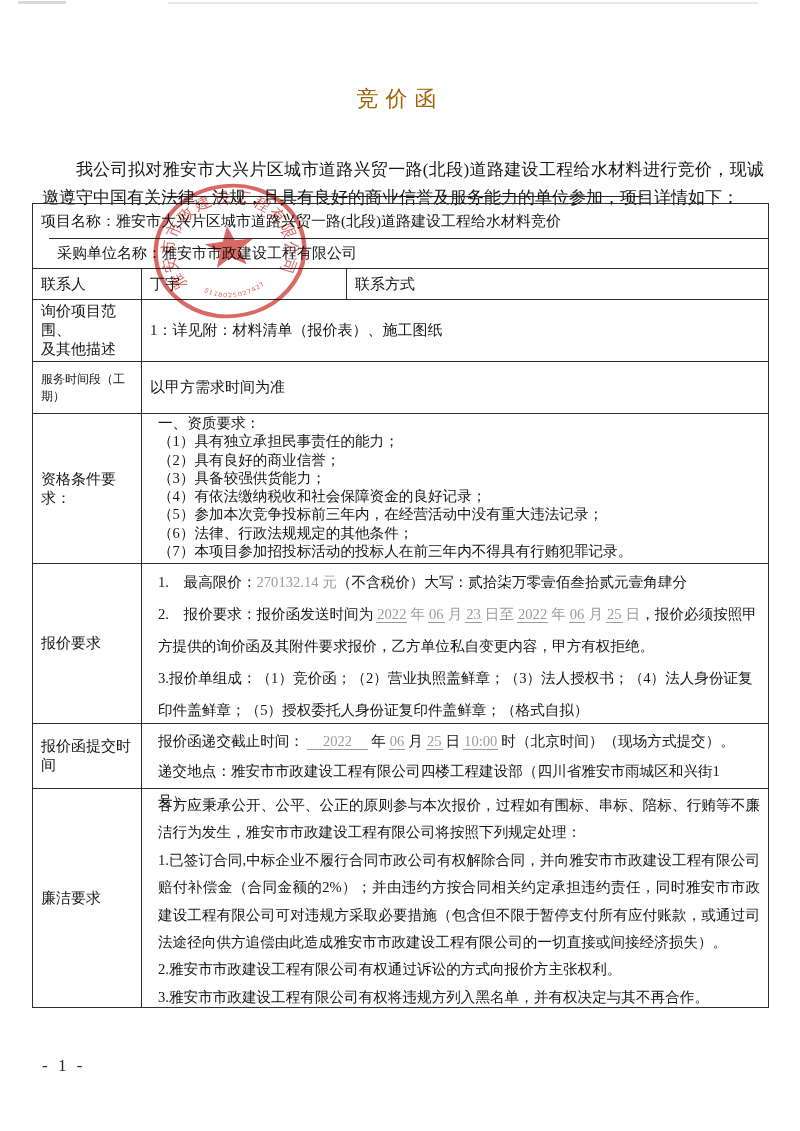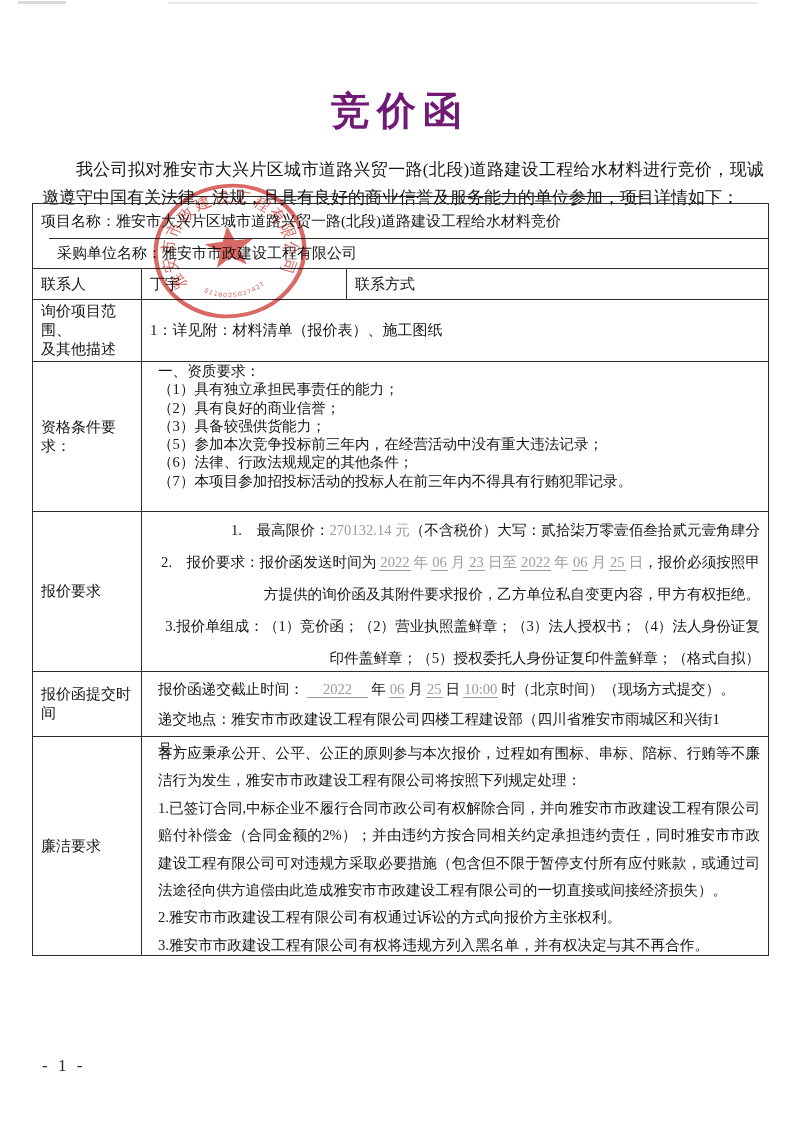--- a/index.html
+++ b/index.html
@@ -8,21 +8,21 @@
     font-family:"Liberation Serif","DejaVu Serif",serif;color:#1c1c1c;
     overflow:hidden;
   }
   
   .scan-smudge{position:absolute;background:#b9b9b9;opacity:.55;}
   .smudge-1{left:18px;top:1px;width:48px;height:3px;}
   .smudge-2{left:168px;top:2px;width:590px;height:2px;opacity:.3;}
 
   .doc-title{
     position:absolute;left:0;top:84px;width:800px;text-align:center;
-    font-size:39px;font-weight:bold;letter-spacing:7px;color:#701a75;
+    font-size:22px;font-weight:normal;letter-spacing:7px;color:#a16207;
   }
   .intro{
     position:absolute;left:42px;top:139px;width:722px;
     font-size:17px;line-height:28px;text-align:justify;text-indent:2em;color:#151515;
   }
   .u-black{border-bottom:1.5px solid #222;padding-bottom:17px;}
 
   .doc-table{
     position:absolute;left:32px;top:203px;width:737px;
     border:1.6px solid #2e2e2e;box-sizing:border-box;
@@ -45,21 +45,21 @@
   .row-qualification{height:150px;}
   .row-quote{height:160px;}
   .row-submission{height:65px;}
   .row-integrity{height:219px;}
 
   .cell-contact-name{width:205px;flex:none;}
   .cell-contact-method{width:107px;flex:none;}
 
   .svc-label{font-size:12px;}
   .qual-lines{line-height:18.3px;font-size:14.6px;width:100%;}
-  .quote-cell{line-height:32px;font-size:14.6px;width:100%;padding-top:2px;text-align:right;}
+  .quote-cell{line-height:32px;font-size:14.6px;width:100%;padding-top:2px;}
   .subm-cell{line-height:30px;font-size:14.6px;width:100%;padding-top:2px;}
   .integ-cell{line-height:27.4px;font-size:14.6px;width:100%;text-align:justify;padding-top:3px;}
 
   .ins{color:#9b9b9b;}
   .ins-u{color:#9b9b9b;border-bottom:1px solid #9b9b9b;margin:0 3px;padding:0 1px;}
   .ins-u-wide{color:#9b9b9b;border-bottom:1px solid #9b9b9b;margin:0 3px;padding:0 16px;}
 
   .page-footer{
     position:absolute;left:42px;top:1056px;font-size:17px;color:#2a2a2a;
     font-family:"Liberation Serif","DejaVu Serif",serif;word-spacing:6px;
@@ -101,29 +101,34 @@
   </div>
 
   <div class="t-row row-scope">
     <div class="t-cell label-col">
       <span class="lbl-wrap"><span>询价项目范围、</span><br>
       <span>及其他描述</span></span>
     </div>
     <div class="t-cell content-col">1：详见附：材料清单（报价表）、施工图纸</div>
   </div>
 
+  <div class="t-row row-service">
+    <div class="t-cell label-col svc-label">服务时间段（工期）</div>
+    <div class="t-cell content-col">以甲方需求时间为准</div>
+  </div>
 
   <div class="t-row row-qualification">
     <div class="t-cell label-col">资格条件要求：</div>
     <div class="t-cell content-col top-align">
       <div class="qual-lines">
         <div>一、资质要求：</div>
         <div>（1）具有独立承担民事责任的能力；</div>
         <div>（2）具有良好的商业信誉；</div>
         <div>（3）具备较强供货能力；</div>
+        <div>（4）有依法缴纳税收和社会保障资金的良好记录；</div>
         <div>（5）参加本次竞争投标前三年内，在经营活动中没有重大违法记录；</div>
         <div>（6）法律、行政法规规定的其他条件；</div>
         <div>（7）本项目参加招投标活动的投标人在前三年内不得具有行贿犯罪记录。</div>
       </div>
     </div>
   </div>
 
   <div class="t-row row-quote">
     <div class="t-cell label-col">报价要求</div>
     <div class="t-cell content-col top-align">

